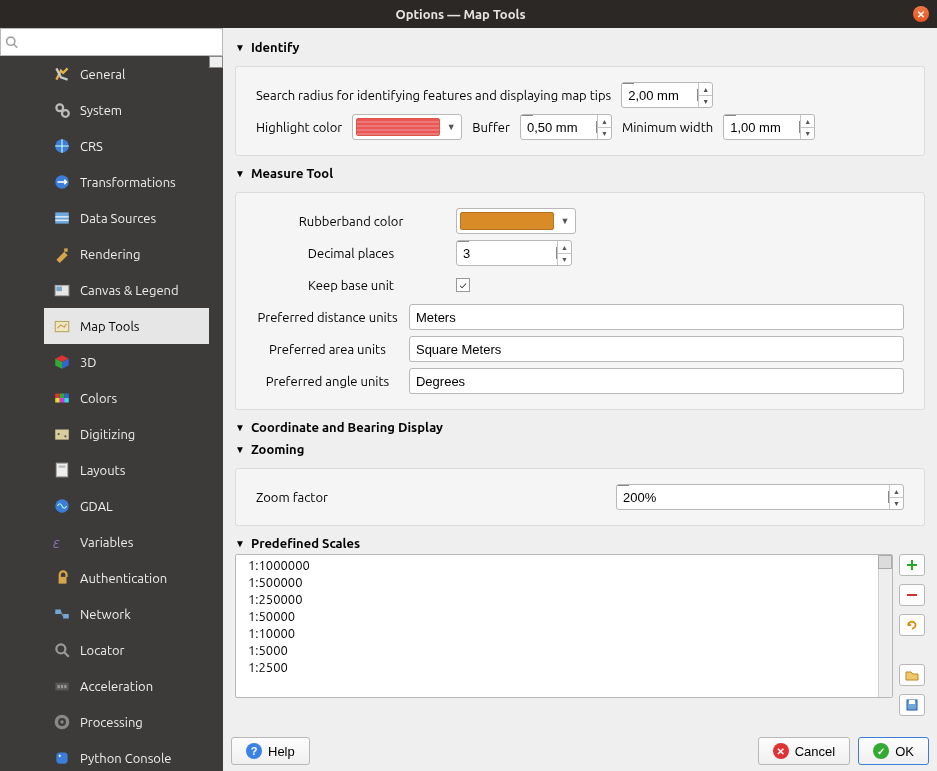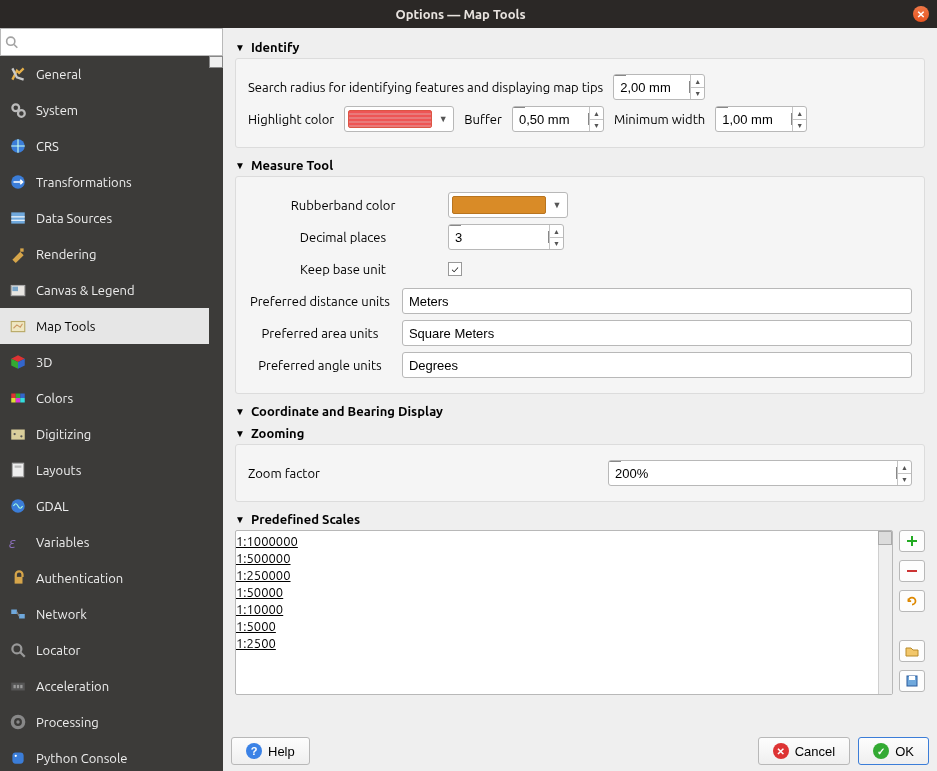--- a/index.html
+++ b/index.html
@@ -45,21 +45,21 @@
       background: #fff;
       display: flex; align-items: center;
       padding: 0 4px;
       border: 1px solid #b9b9b9;
     }
     .sidebar-search svg { opacity: .6; }
     .sidebar-search input {
       border: none; outline: none; width: 100%; font-size: 13px;
       background: transparent; padding: 2px;
     }
-    .sidebar-items { flex: 1; overflow-y: auto; position: relative; }
+    .sidebar-items { flex: 1; overflow-y: auto; position: relative; padding-left: 44px; }
     .sidebar-track { position: absolute; right: 0; top: 0; width: 14px; height: 100%; background: #3c3b39; }
     .sidebar-thumb { position: absolute; right: 0; top: 0; width: 14px; height: 12px; background: #efefef; border: 1px solid #888; }
     .side-item {
       display: flex; align-items: center; gap: 8px;
       height: 36px; padding: 0 8px;
       cursor: pointer;
     }
     .side-item.active { background: #e6e6e6; color: #000; }
     .side-item .icon { width: 20px; height: 20px; display:flex; align-items:center; justify-content:center; }
     .side-item .label { white-space: nowrap; overflow: hidden; text-overflow: ellipsis; }
@@ -74,23 +74,23 @@
     }
 
     .section-head {
       display: flex; align-items: center; gap: 6px;
       font-weight: 600; padding: 4px 0;
     }
     .section-head .caret { font-size: 10px; }
     .section-body {
       background: #f5f5f5;
       border: 1px solid #dcdcdc;
-      padding: 10px 12px;
+      padding: 10px 20px;
       border-radius: 3px;
-      margin: 0 0 6px 0;
+      margin: 8px 0 6px 0;
     }
 
     .row { display: flex; align-items: center; gap: 10px; margin: 4px 0; min-height: 28px; }
     .row label.fixed { width: 190px; text-align: center; }
 
     input.spin, select, .color-swatch, .zoom-box, button.btn, input.text {
       border: 1px solid #b8b8b8; border-radius: 3px; background: #fff;
       height: 26px; font-size: 13px; color: #000;
     }
     input.spin { padding: 0 18px 0 6px; background-image: linear-gradient(#888,#888),linear-gradient(#888,#888);
@@ -116,25 +116,24 @@
     .zoom-box { width: 100%; padding: 0 6px; }
 
     button.btn {
       background: linear-gradient(#fdfdfd,#efefef);
       padding: 0 14px; display:inline-flex; align-items:center; gap:6px; cursor:pointer;
     }
 
     
     .scales-area { display:flex; gap:6px; }
     .scales-list {
-      flex:1; height: 165px; overflow:auto;
+      flex:1; height: 144px; overflow:auto;
       background:#fff; border:1px solid #b8b8b8; border-radius:2px;
-      padding: 2px 0;
+      padding: 2px 12px;
       position: relative;
-      text-decoration: underline;
     }
     .scales-list .sitem { padding: 0; line-height: 17px; }
     .scroll-v { position:absolute; right:0; top:0; width:14px; height:100%; background:#eee; border-left:1px solid #cfcfcf;}
     .scroll-v .sth { position:absolute; right:0; top:0; width:14px; height:14px; background:#dcdcdc; border:1px solid #aaa;}
     .scales-btns { display:flex; flex-direction:column; gap:8px; }
     .scales-btns .ib { width:26px; height:22px; border:1px solid #b8b8b8; border-radius:3px; background:#fdfdfd; display:flex; align-items:center; justify-content:center; cursor:pointer; }
 
     
     .footer {
       position: absolute; left: 8px; right: 8px; bottom: 6px;

